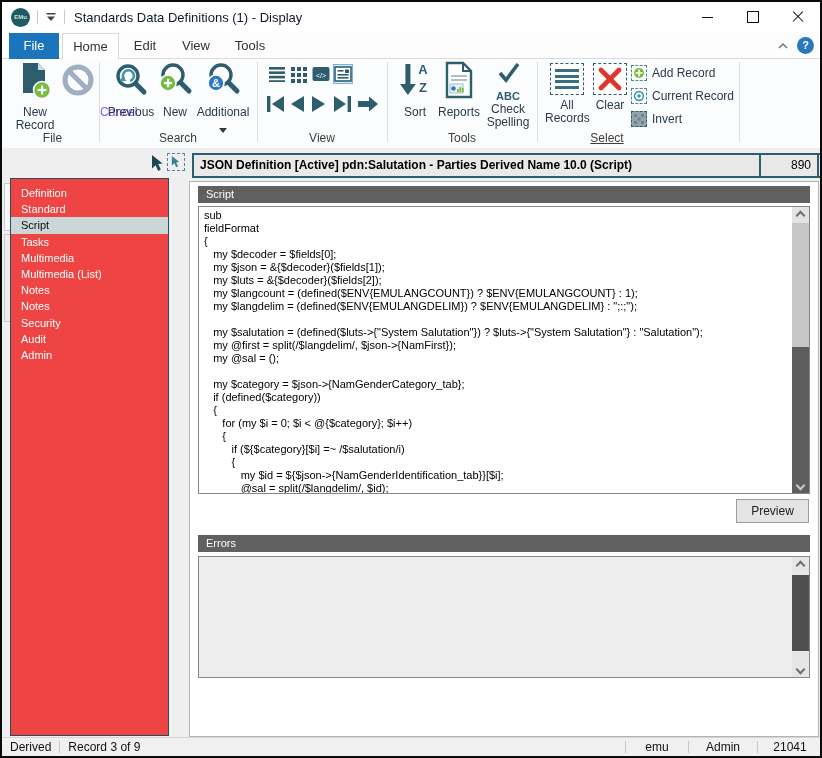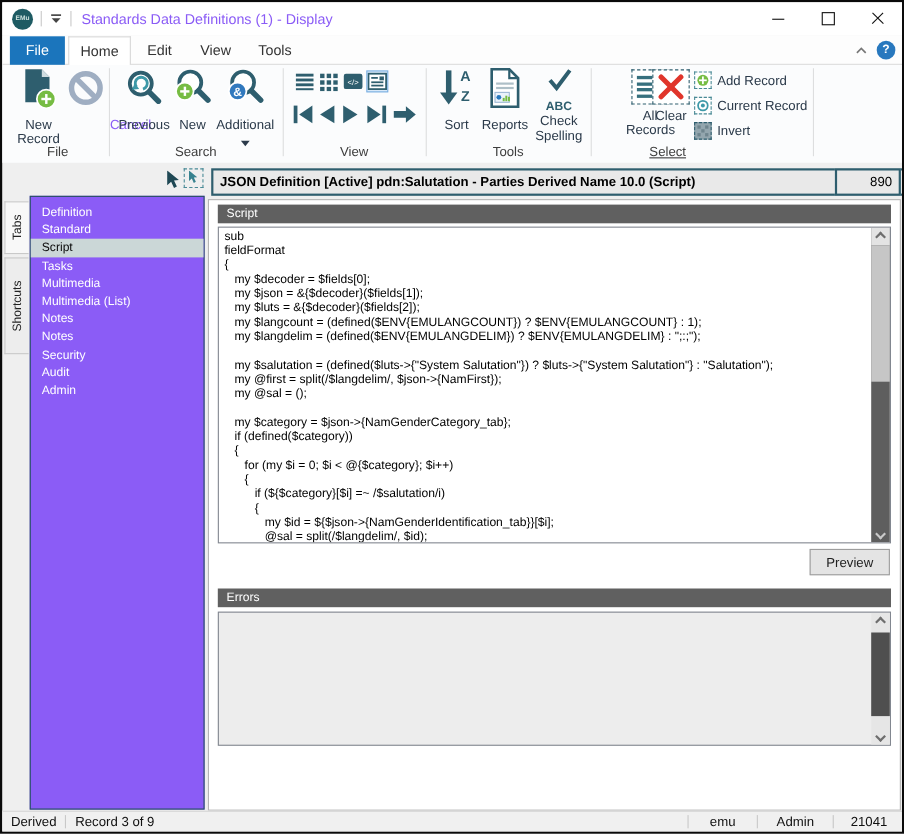--- a/index.html
+++ b/index.html
@@ -1,21 +1,21 @@
 <!DOCTYPE html>
 <html><head>
 <meta charset="utf-8">
 <style>
   html,body{margin:0;padding:0;background:#555;font-family:"Liberation Sans",sans-serif;}
   .window{position:relative;width:822px;height:758px;background:#EFEFEF;border:2px solid #0a0a0a;box-sizing:border-box;overflow:hidden;}
   
   .titlebar{position:absolute;left:0;top:0;width:100%;height:30px;background:#fff;display:flex;align-items:center;}
   .logo{width:19px;height:19px;border-radius:50%;background:#1E5B63;color:#cfe3df;font-size:6px;font-weight:bold;display:flex;align-items:center;justify-content:center;margin-left:9px;}
   .tsep{width:1px;height:14px;background:#c9c9c9;margin:0 7px;}
-  .title-text{font-size:13px;color:#8b5cf6;margin-left:2px;}
+  .title-text{font-size:13px;color:#0f172a;margin-left:2px;}
   .wbtns{position:absolute;right:0;top:0;height:30px;display:flex;}
   .wbtn{width:45px;height:30px;display:flex;align-items:center;justify-content:center;}
   .min-glyph{width:11px;height:1px;background:#111;}
   .max-glyph{width:10px;height:10px;border:1px solid #111;}
   .close-glyph{position:relative;width:12px;height:12px;}
   .close-glyph::before,.close-glyph::after{content:"";position:absolute;left:-1px;top:5px;width:14px;height:1.4px;background:#111;}
   .close-glyph::before{transform:rotate(45deg);} .close-glyph::after{transform:rotate(-45deg);}
   
   .ribbon-tabs{position:absolute;left:0;top:30px;width:100%;height:27px;background:#fdfdfd;border-bottom:1px solid #dadada;box-sizing:border-box;}
   .rtab{position:absolute;top:1px;height:26px;line-height:26px;text-align:center;font-size:13px;color:#333;}
@@ -43,21 +43,21 @@
   .chev.light{border-color:#c9c9c9;}
   
   .rec-header{position:absolute;left:190px;top:151px;width:665px;height:25px;background:#E9E9E9;border:2px solid #2E5E6E;box-sizing:border-box;font-size:12px;font-weight:bold;color:#000;line-height:21px;padding-left:6px;overflow:hidden;white-space:nowrap;}
   .rec-num{position:absolute;left:757px;top:151px;width:60px;height:25px;background:#E9E9E9;border:2px solid #2E5E6E;box-sizing:border-box;font-size:12px;color:#000;line-height:21px;text-align:right;padding-right:6px;}
   .ptr-icons{position:absolute;left:148px;top:150px;width:38px;height:22px;}
   
   .vtab{position:absolute;left:2px;width:22px;background:#ededed;border:1px solid #c9c9c9;border-right:none;box-sizing:border-box;display:flex;align-items:center;justify-content:center;}
   .vtab.selected{background:#f8f8f8;}
   .vtab span{writing-mode:vertical-rl;transform:rotate(180deg);font-size:11px;color:#222;white-space:nowrap;}
   
-  .sidebar{position:absolute;left:25px;top:176px;width:159px;height:558px;background:#8b5cf6;border:1px solid #24505f;box-sizing:border-box;}
+  .sidebar{position:absolute;left:8px;top:176px;width:159px;height:558px;background:#ef4444;border:1px solid #24505f;box-sizing:border-box;}
   .side-item{height:16.2px;line-height:16.2px;font-size:11px;color:#fff;padding-left:10px;white-space:nowrap;overflow:hidden;}
   .side-item.selected{background:#CBD7D7;color:#0a0a0a;}
   
   .content{position:absolute;left:187px;top:179px;width:630px;height:556px;background:#fff;border:1px solid #b4b4b4;box-sizing:border-box;}
   .panel-header{position:absolute;left:8px;width:612px;height:17px;background:#606060;color:#fff;font-size:11px;line-height:17px;padding-left:8px;box-sizing:border-box;}
   .script-box{position:absolute;left:8px;top:24px;width:612px;height:288px;background:#fff;border:1px solid #828790;box-sizing:border-box;overflow:hidden;}
   .script-box pre{position:absolute;left:5px;top:2px;right:22px;margin:0;font-family:"Liberation Sans",sans-serif;font-size:11px;line-height:13px;color:#000;}
   .sbar{position:absolute;top:0;right:0;width:17px;height:100%;}
   .sbar .btn{position:absolute;left:0;width:100%;height:16px;display:flex;align-items:center;justify-content:center;}
   .preview-btn{position:absolute;left:546px;top:317px;width:73px;height:24px;background:#E4E4E4;border:1px solid #9d9d9d;box-sizing:border-box;font-size:12px;color:#222;text-align:center;line-height:22px;}
@@ -273,21 +273,21 @@
         <svg width="34" height="26" viewBox="0 0 34 26">
           <polyline points="9,12 15,19 27,3" fill="none" stroke="#2E5E6E" stroke-width="3.6"></polyline>
         </svg>
         <div style="font-size:11px;font-weight:bold;color:#2E5E6E;line-height:11px;">ABC</div>
         <div class="lbl">Check Spelling</div>
       </div>
       <div class="glabel" style="left:0;width:100%;">Tools</div>
     </div>
 
     <div class="rgroup" style="left:535px;width:202px;">
-      <div class="rbtn" style="left:8px;width:44px;margin-left:24px;">
+      <div class="rbtn" style="left:8px;width:44px;">
         <div class="dash-box" style="width:34px;height:32px;margin:2px auto 4px;flex-direction:column;gap:2.5px;">
           <div style="width:24px;height:3.2px;background:#37707E;"></div>
           <div style="width:24px;height:3.2px;background:#37707E;"></div>
           <div style="width:24px;height:3.2px;background:#37707E;"></div>
           <div style="width:24px;height:3.2px;background:#37707E;"></div>
         </div>
         <div class="lbl">All Records</div>
       </div>
       <div class="rbtn" style="left:54px;width:38px;">
         <div class="dash-box" style="width:34px;height:32px;margin:2px auto 4px;">

